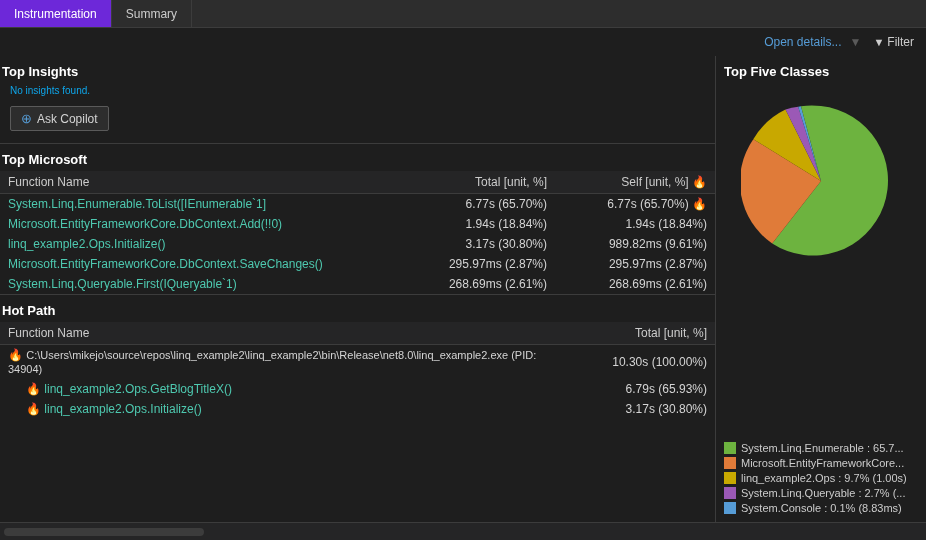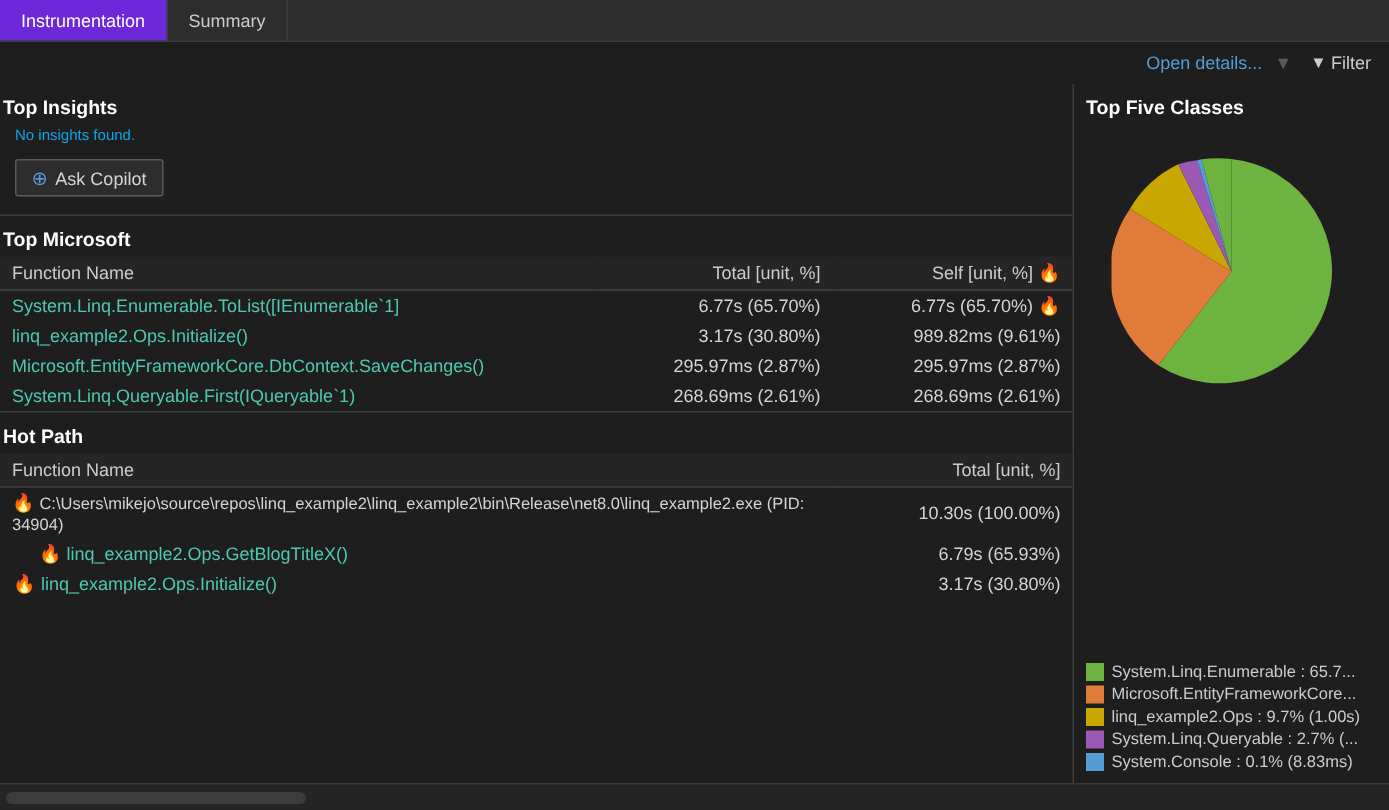--- a/index.html
+++ b/index.html
@@ -267,20 +267,25 @@
             </th>
           </tr>
         </thead>
         <tbody id="functions-tbody">
             <tr>
     <td><span class="fn-name">System.Linq.Enumerable.ToList([IEnumerable`1]</span></td>
     <td class="fn-value" style="text-align:right">6.77s (65.70%)</td>
     <td class="fn-value" style="text-align:right">6.77s (65.70%) <span class="hot-icon">🔥</span></td>
   </tr>
             <tr>
+    <td><span class="fn-name">Microsoft.EntityFrameworkCore.DbContext.Add(!!0)</span></td>
+    <td class="fn-value" style="text-align:right">1.94s (18.84%)</td>
+    <td class="fn-value" style="text-align:right">1.94s (18.84%)</td>
+  </tr>
+            <tr>
     <td><span class="fn-name">linq_example2.Ops.Initialize()</span></td>
     <td class="fn-value" style="text-align:right">3.17s (30.80%)</td>
     <td class="fn-value" style="text-align:right">989.82ms (9.61%)</td>
   </tr>
             <tr>
     <td><span class="fn-name">Microsoft.EntityFrameworkCore.DbContext.SaveChanges()</span></td>
     <td class="fn-value" style="text-align:right">295.97ms (2.87%)</td>
     <td class="fn-value" style="text-align:right">295.97ms (2.87%)</td>
   </tr>
             <tr>
@@ -304,21 +309,21 @@
         <tbody id="hotpath-tbody">
             <tr>
     <td style="padding-left:8px"><span class="flame-icon" style="color:#e07b39">🔥</span> <span class="root-path">C:\Users\mikejo\source\repos\linq_example2\linq_example2\bin\Release\net8.0\linq_example2.exe (PID: 34904)</span></td>
     <td class="fn-value" style="text-align:right">10.30s (100.00%)</td>
   </tr>
             <tr>
     <td style="padding-left:26px"><span class="flame-icon">🔥</span> <span class="path-name">linq_example2.Ops.GetBlogTitleX()</span></td>
     <td class="fn-value" style="text-align:right">6.79s (65.93%)</td>
   </tr>
             <tr>
-    <td style="padding-left:9px"><span class="flame-icon">🔥</span> <span class="path-name">linq_example2.Ops.Initialize()</span></td>
+    <td style="padding-left:26px"><span class="flame-icon">🔥</span> <span class="path-name">linq_example2.Ops.Initialize()</span></td>
     <td class="fn-value" style="text-align:right">3.17s (30.80%)</td>
   </tr>
           </tbody>
       </table>
     </div>
 
   </div>
 
   <div class="right-panel">
     <div class="chart-title">Top Five Classes</div>

